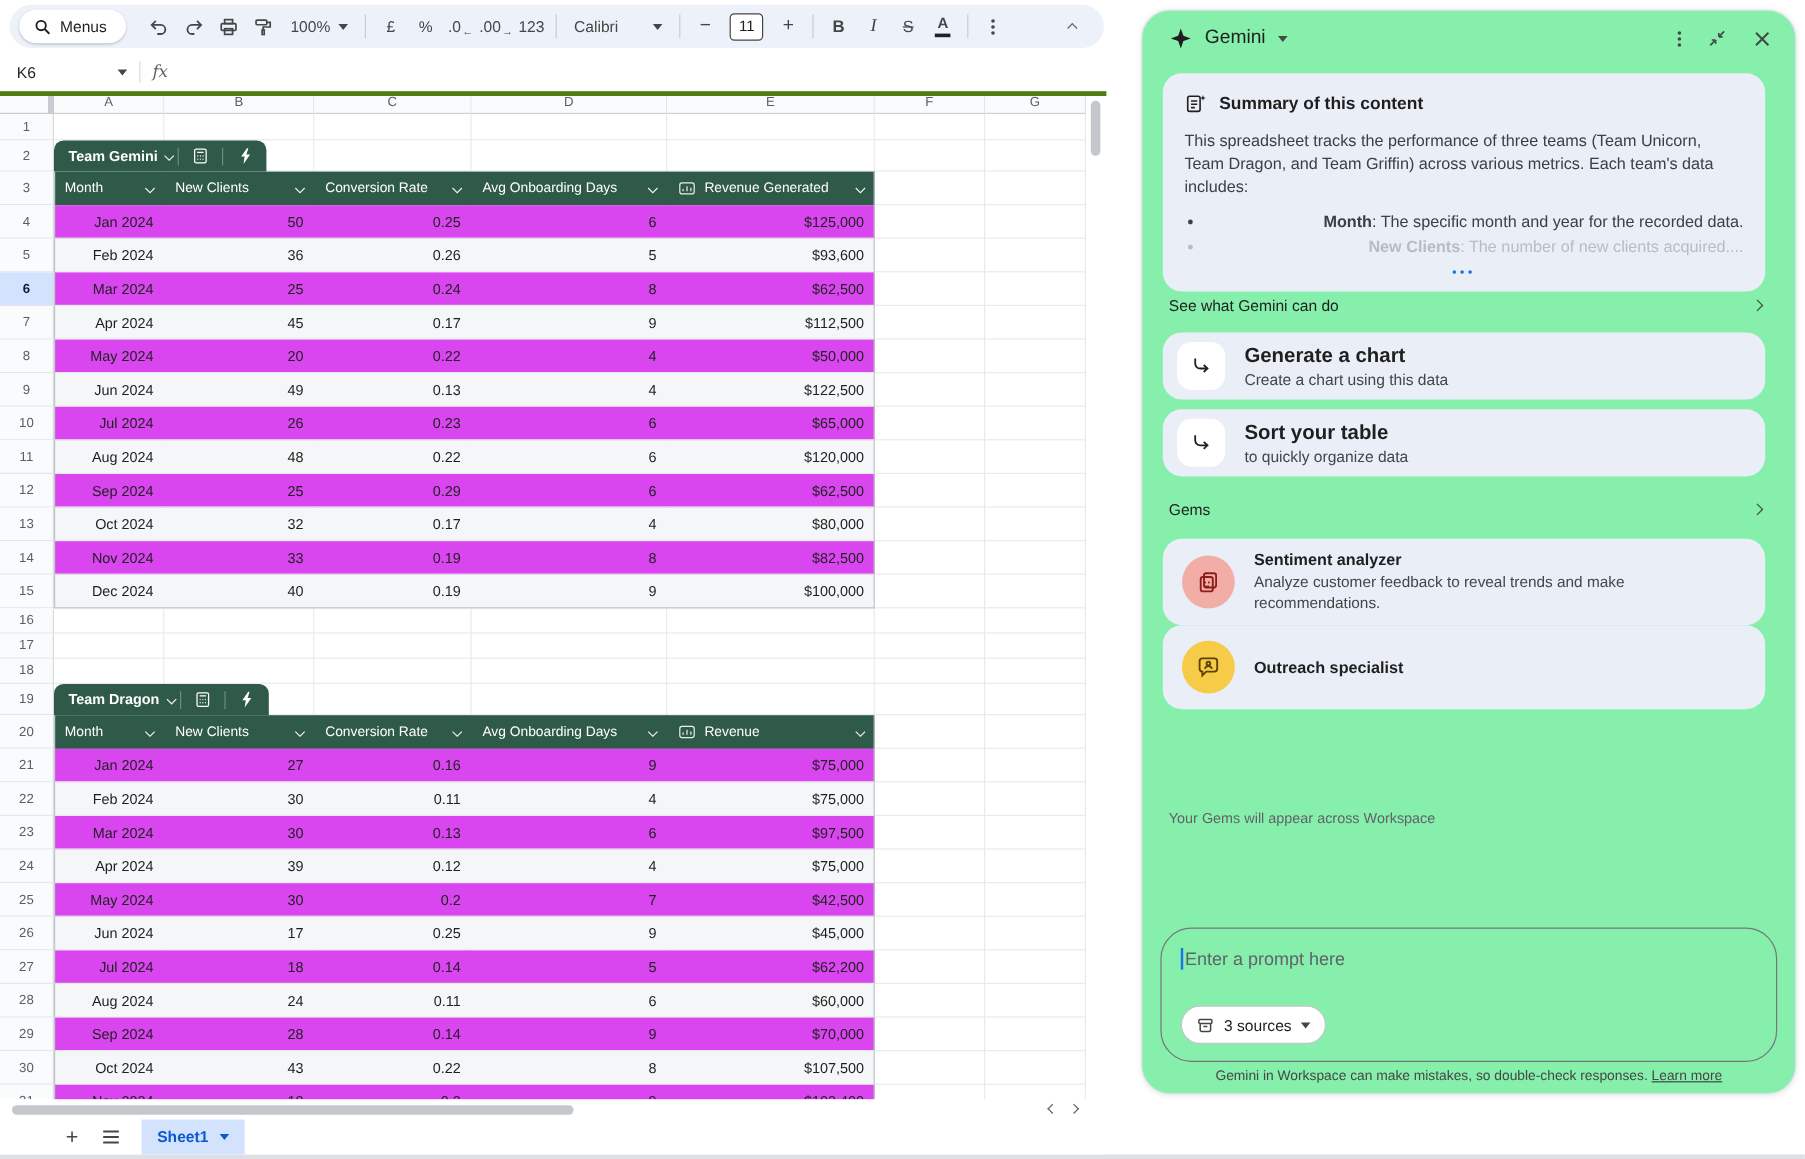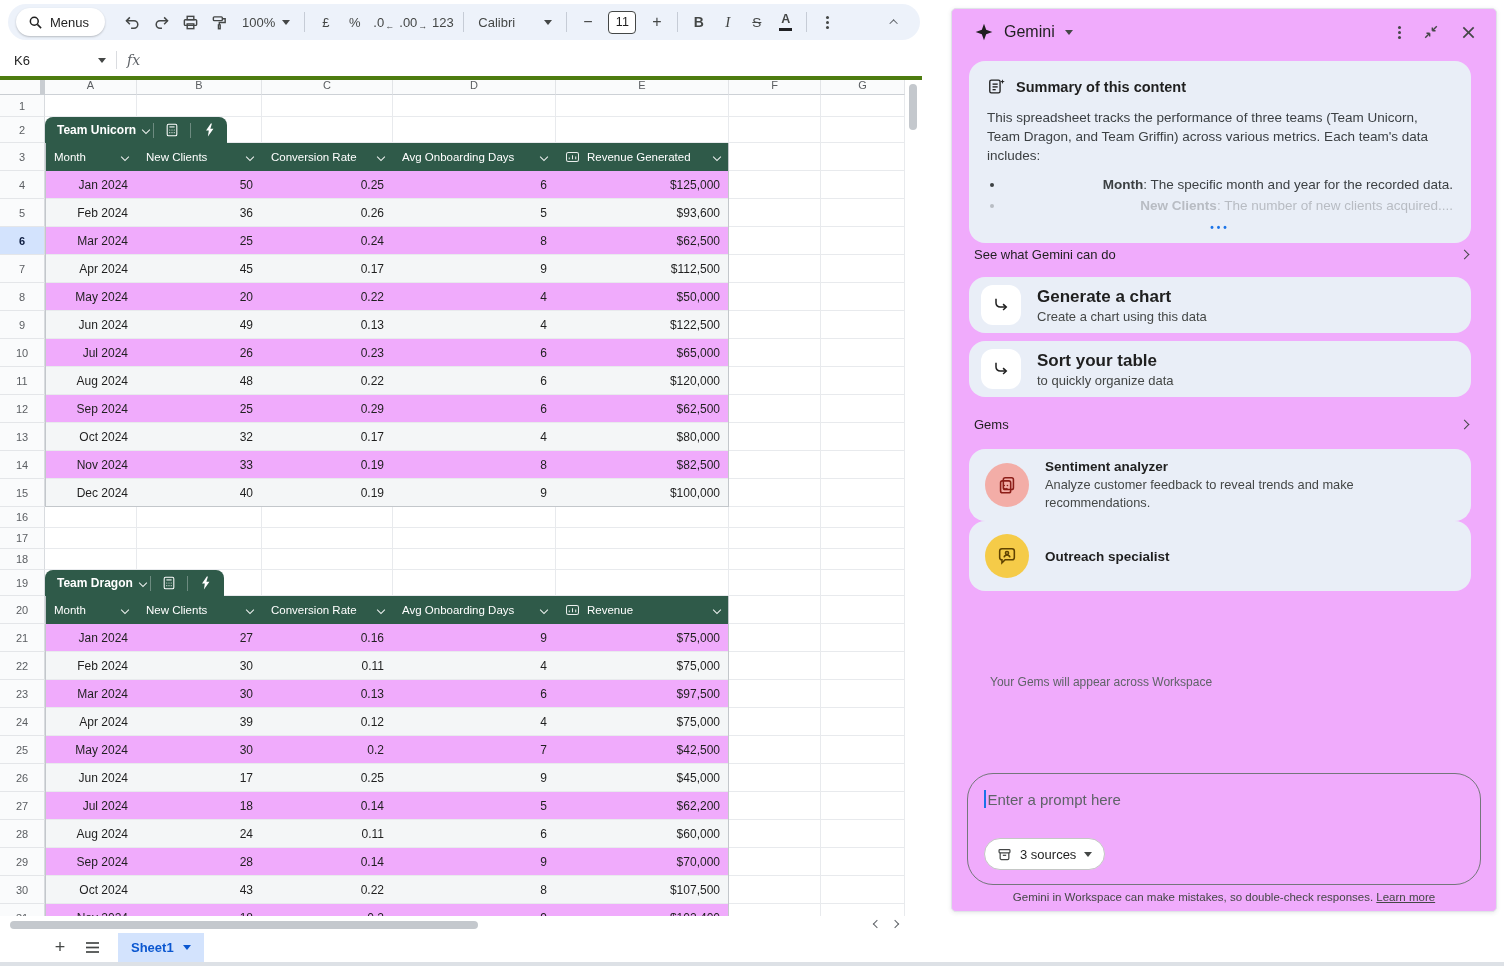--- a/index.html
+++ b/index.html
@@ -61,21 +61,21 @@
   .vline,.hline{position:absolute;background:#e8eaed;}
   .t-tab{position:absolute;display:inline-flex;align-items:center;background:var(--green,#2f5a49);
          border-radius:8px 8px 0 0;color:#fff;z-index:3;padding-right:4px;cursor:pointer;}
   .t-tab .lbl{font-size:12px;font-weight:600;padding:0 7px 0 12px;white-space:nowrap;}
   .t-sep{width:1px;height:15px;background:rgba(255,255,255,.3);margin:0 4px;}
   .t-btn{width:28px;height:100%;display:flex;align-items:center;justify-content:center;cursor:pointer;}
   .t-head{position:absolute;display:flex;background:var(--green,#2f5a49);z-index:2;box-sizing:border-box;}
   .th{display:flex;align-items:center;box-sizing:border-box;padding:0 9px;color:#fff;
       font-size:11.5px;font-weight:500;gap:7px;white-space:nowrap;overflow:hidden;cursor:pointer;}
   .th .chev{margin-left:auto;flex:none;}
-  .t-row{position:absolute;display:flex;background:#f0abfc;z-index:2;border-bottom:1px solid #e8eaed;box-sizing:border-box;}
+  .t-row{position:absolute;display:flex;background:#d946ef;z-index:2;border-bottom:1px solid #e8eaed;box-sizing:border-box;}
   .t-row.band{background:var(--band,#f4f6f7);}
   .td{box-sizing:border-box;display:flex;align-items:center;justify-content:flex-end;
       padding-right:9px;font-size:12px;color:#1f1f1f;white-space:nowrap;}
   .t-outline{position:absolute;border:1px solid #c3c7cb;border-top:none;box-sizing:border-box;
              z-index:4;pointer-events:none;}
 
   
   .hscroll{position:absolute;left:0;top:916px;width:906px;height:17px;background:#fff;z-index:6;}
   .hthumb{position:absolute;left:10px;top:5px;width:468px;height:8px;border-radius:4px;background:#c4c8cd;cursor:pointer;}
   .harrows{position:absolute;right:8px;top:5px;display:flex;gap:12px;color:#5f6368;}
@@ -83,22 +83,22 @@
   .sheetbar{position:absolute;left:0;top:933px;width:922px;height:29px;background:#fff;
             display:flex;align-items:center;z-index:7;padding-left:44px;box-sizing:border-box;}
   .sb-btn{width:32px;height:29px;display:flex;align-items:center;justify-content:center;
           color:#444746;font-size:18px;cursor:pointer;}
   .sheet-tab{height:29px;background:#d3e3fd;color:#0b57d0;font-size:13px;font-weight:700;
              display:flex;align-items:center;gap:9px;padding:0 13px;margin-left:10px;cursor:pointer;}
   .sheet-tab .caret{border-top-color:#0b57d0;}
   .bottom-strip{position:absolute;left:0;top:962px;width:1504px;height:4px;background:#dde1e6;}
 
   
-  .panel{position:absolute;left:951px;top:8px;width:546px;height:904px;background:#f0abfc;
-         border:1px solid #e0e3e8;border-radius:5px;box-shadow:0 1px 4px rgba(60,64,67,.12);
+  .panel{position:absolute;left:951px;top:8px;width:546px;height:904px;background:#86efac;
+         border:1px solid #e0e3e8;border-radius:24px;box-shadow:0 1px 4px rgba(60,64,67,.12);
          box-sizing:border-box;z-index:12;}
   .p-head{position:absolute;left:0;right:0;top:0;height:46px;display:flex;align-items:center;
           padding:0 20px 0 22px;box-sizing:border-box;gap:10px;}
   .p-title{font-size:16px;font-weight:500;color:#1f1f1f;}
   .p-actions{margin-left:auto;display:flex;align-items:center;gap:22px;color:#444746;}
   .p-actions > span{cursor:pointer;display:flex;align-items:center;justify-content:center;}
   .sum-card{position:absolute;left:17px;right:25px;top:52px;background:var(--card,#e9eef7);
             border-radius:16px;padding:16px 18px 10px;box-sizing:border-box;}
   .sum-title-row{display:flex;align-items:center;gap:10px;font-size:14.5px;font-weight:600;color:#1f1f1f;}
   .sum-text{margin-top:12px;font-size:13.5px;line-height:1.42;color:#3c4043;}
@@ -115,21 +115,21 @@
   .sug-icon{width:40px;height:40px;border-radius:12px;background:#fff;display:flex;align-items:center;
             justify-content:center;flex:none;}
   .sug-title{font-size:17px;font-weight:600;color:#1f1f1f;}
   .sug-sub{font-size:13px;color:#444746;margin-top:2px;}
   .gem-card{position:absolute;left:17px;right:25px;background:var(--card,#e9eef7);border-radius:16px;
             display:flex;align-items:center;gap:16px;padding:10px 16px;box-sizing:border-box;cursor:pointer;}
   .gem-icon{width:44px;height:44px;border-radius:50%;display:flex;align-items:center;
             justify-content:center;flex:none;}
   .gem-title{font-size:13.5px;font-weight:600;color:#1f1f1f;}
   .gem-desc{font-size:12.8px;color:#444746;line-height:1.38;margin-top:2px;}
-  .gems-note{position:absolute;left:38px;top:666px;font-size:12px;color:#5f6368;}
+  .gems-note{position:absolute;left:22px;top:666px;font-size:12px;color:#5f6368;}
   .prompt{position:absolute;left:15px;right:15px;top:764px;height:112px;border:1px solid #74777b;
           border-radius:26px;box-sizing:border-box;padding:16px 16px 14px;cursor:text;}
   .ph-row{display:flex;align-items:center;font-size:15px;color:#5f6368;}
   .cursor-bar{width:1.5px;height:18px;background:#1a73e8;margin-right:2px;flex:none;}
   .src-chip{position:absolute;left:16px;bottom:14px;height:30px;border:1px solid #c4c7c5;
             border-radius:16px;display:inline-flex;align-items:center;gap:8px;padding:0 12px;
             font-size:13px;font-weight:500;color:#1f1f1f;background:#fff;cursor:pointer;}
   .disclaimer{position:absolute;left:0;right:0;top:882px;text-align:center;font-size:11.5px;color:#444746;}
   .disclaimer .learn{text-decoration:underline;cursor:pointer;}
   svg{display:block;}
@@ -301,21 +301,21 @@
       <div class="hline" style="left: 45px; top: 743px; width: 860px; height: 1px;"></div>
       <div class="row-h" style="left: 0px; top: 744px; width: 45px; height: 28px;">28</div>
       <div class="hline" style="left: 45px; top: 771px; width: 860px; height: 1px;"></div>
       <div class="row-h" style="left: 0px; top: 772px; width: 45px; height: 28px;">29</div>
       <div class="hline" style="left: 45px; top: 799px; width: 860px; height: 1px;"></div>
       <div class="row-h" style="left: 0px; top: 800px; width: 45px; height: 28px;">30</div>
       <div class="hline" style="left: 45px; top: 827px; width: 860px; height: 1px;"></div>
       <div class="row-h" style="left: 0px; top: 828px; width: 45px; height: 28px;">31</div>
       <div class="hline" style="left: 45px; top: 855px; width: 860px; height: 1px;"></div>
       <div class="t-tab" style="left: 45px; top: 41px; height: 26px;">
-        <span class="lbl">Team Unicorn</span>
+        <span class="lbl">Team Gemini</span>
         <span class="chev w"></span>
         <span class="t-sep"></span>
         <span class="t-btn">
           <svg width="14" height="14" viewBox="0 0 16 16" fill="none" stroke="#fff" stroke-width="1.2">
             <rect x="2.5" y="1.5" width="11" height="13" rx="1.5"></rect>
             <line x1="5" y1="4.5" x2="11" y2="4.5"></line>
             <circle cx="5.5" cy="8" r=".6" fill="#fff" stroke="none"></circle>
             <circle cx="8" cy="8" r=".6" fill="#fff" stroke="none"></circle>
             <circle cx="10.5" cy="8" r=".6" fill="#fff" stroke="none"></circle>
             <circle cx="5.5" cy="11" r=".6" fill="#fff" stroke="none"></circle>

